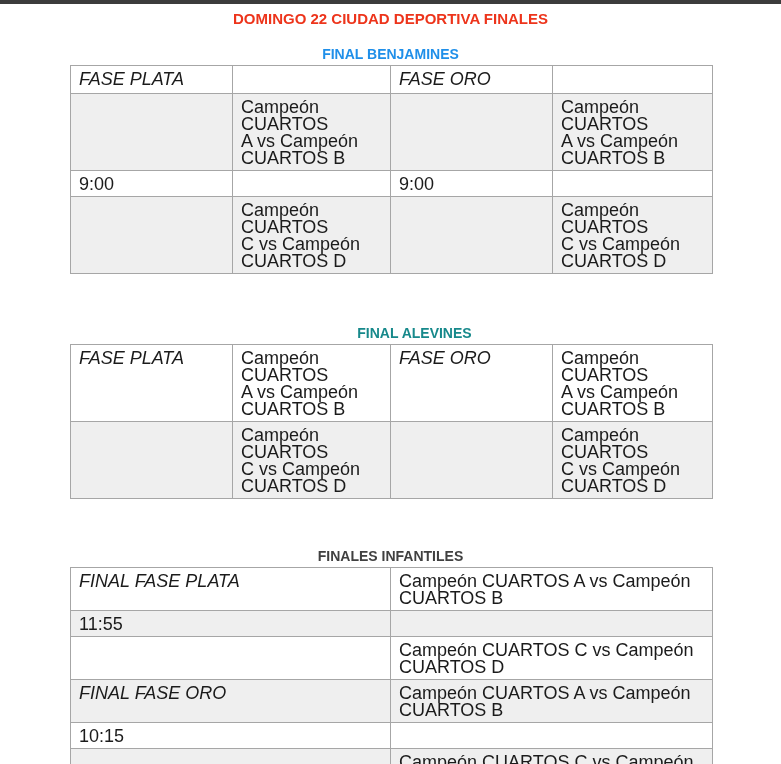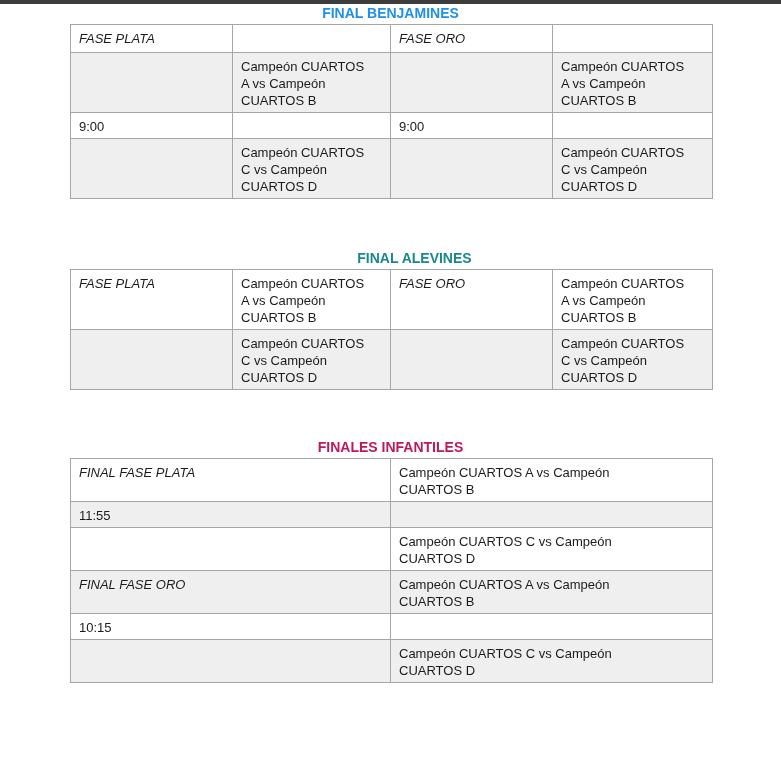--- a/index.html
+++ b/index.html
@@ -22,34 +22,34 @@
     line-height: 17px;
     font-weight: bold;
   }
 
   .section-heading {
     text-align: center;
     font-size: 14px;
     line-height: 15px;
     font-weight: bold;
   }
-  .heading-1 { margin-top: 2px; }
+  .heading-1 { margin-top: 20px; }
   .heading-2 { margin-top: 52px; }
   .heading-3 { margin-top: 50px; }
 
   table.schedule {
     margin: 3px 0 0 70px;
     width: 642px;
     border-collapse: collapse;
     table-layout: fixed;
   }
   table.schedule td {
     border: 1px solid #a6a6a6;
     padding: 5px 8px 3px 8px;
-    font-size: 13px;
+    font-size: 18px;
     line-height: 17px;
     vertical-align: top;
     white-space: pre-line;
     overflow: hidden;
   }
   table.schedule tr:nth-child(even) td { background: #efefef; }
   td.italic { font-style: italic; }
 
   .h28 { height: 28px; }
   .h27 { height: 18px; }
@@ -61,20 +61,21 @@
   col.c3 { width: 162px; } col.c4 { width: 160px; }
   col.w1 { width: 320px; } col.w2 { width: 322px; }
 </style>
 </head>
 <body>
 
 <div class="page">
 
   <div class="topbar" style="background-color: rgb(60, 60, 60);"></div>
 
+  <div class="doc-title" style="color: rgb(237, 52, 27);">DOMINGO 22 CIUDAD DEPORTIVA FINALES</div>
 
   <div class="section-heading heading-1" style="color: rgb(31, 143, 233);">FINAL BENJAMINES</div>
 
   <table class="schedule">
     <colgroup>
         <col class="c1">
         <col class="c2">
         <col class="c3">
         <col class="c4">
       </colgroup>
@@ -140,21 +141,21 @@
 C vs Campeón
 CUARTOS D</td>
         <td></td>
         <td>Campeón CUARTOS
 C vs Campeón
 CUARTOS D</td>
       </tr>
     </tbody>
   </table>
 
-  <div class="section-heading heading-3" style="color: #be185d;">FINALES INFANTILES</div>
+  <div class="section-heading heading-3" style="color: #404040;">FINALES INFANTILES</div>
 
   <table class="schedule">
     <colgroup>
         <col class="w1">
         <col class="w2">
       </colgroup>
     <tbody>
       <tr class="h42">
         <td class="italic">FINAL FASE PLATA</td>
         <td>Campeón CUARTOS A vs Campeón

